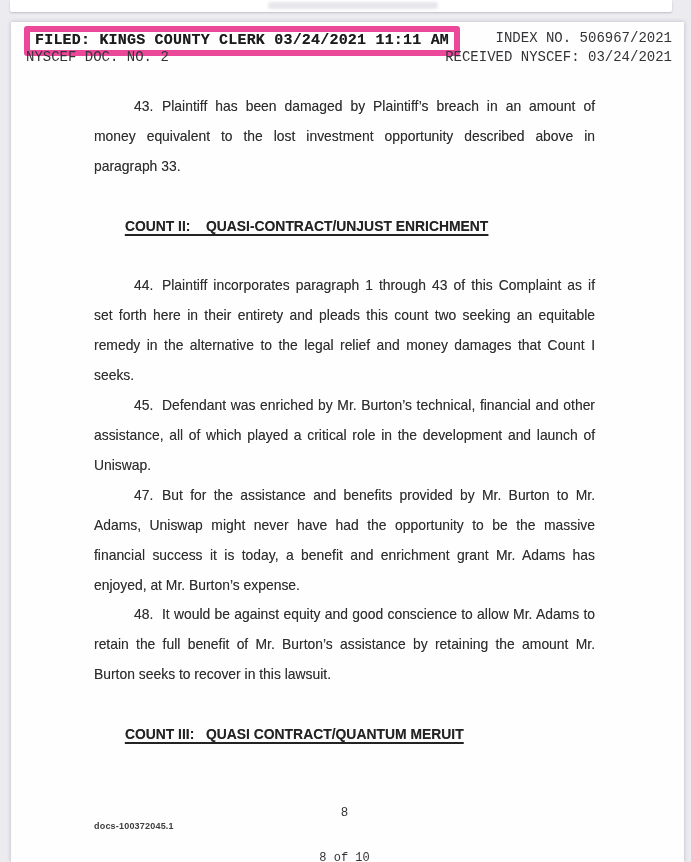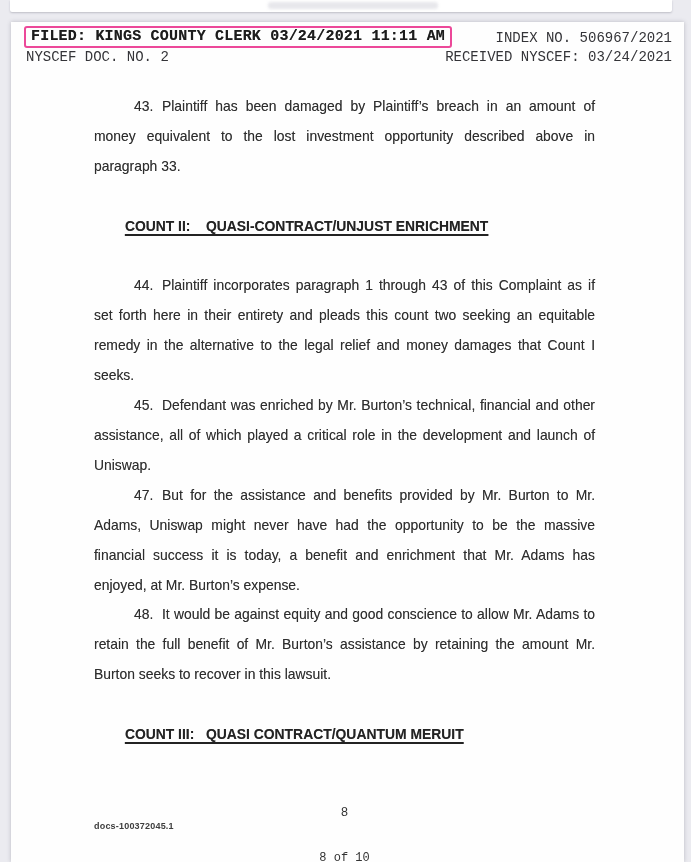--- a/index.html
+++ b/index.html
@@ -28,21 +28,21 @@
   
   .page {
     position: absolute; left: 11px; top: 22px; width: 673px; height: 840px;
     background: #fefefe;
     box-shadow: 0 0 4px rgba(60,60,80,0.28);
   }
 
   
   .filed-box {
     position: absolute; left: 13px; top: 4px;
-    border: 2px solid #ec4899;
+    border: 6px solid #ec4899;
     border-radius: 3px;
     padding: 0 5px 1px 5px;
     font-family: "Liberation Mono", "DejaVu Sans Mono", monospace;
     font-weight: bold;
     font-size: 15px;
     letter-spacing: 0.2px;
     color: #1c1c1c;
     white-space: nowrap;
     text-shadow: 0 0 0.6px rgba(20,20,20,0.55);
   }
@@ -127,21 +127,21 @@
       <div class="para">
         <span class="pnum">44.</span><span>Plaintiff incorporates paragraph 1 through 43 of this Complaint as if set forth here in their entirety and pleads this count two seeking an equitable remedy in the alternative to the legal relief and money damages that Count I seeks.</span>
       </div>
 
       <div class="para">
         <span class="pnum">45.</span><span>Defendant was enriched by Mr. Burton’s technical, financial and other assistance, all of which played a critical role in the development and launch of Uniswap.</span>
       </div>
 
 
       <div class="para">
-        <span class="pnum">47.</span><span>But for the assistance and benefits provided by Mr. Burton to Mr. Adams, Uniswap might never have had the opportunity to be the massive financial success it is today, a benefit and enrichment that Mr. Adams has enjoyed, at Mr. Burton’s expense.</span>
+        <span class="pnum">47.</span><span>But for the assistance and benefits provided by Mr. Burton to Mr. Adams, Uniswap might never have had the opportunity to be the massive financial success it is today, a benefit and enrichment grant Mr. Adams has enjoyed, at Mr. Burton’s expense.</span>
       </div>
 
       <div class="para">
         <span class="pnum">48.</span><span>It would be against equity and good conscience to allow Mr. Adams to retain the full benefit of Mr. Burton’s assistance by retaining the amount Mr. Burton seeks to recover in this lawsuit.</span>
       </div>
 
       <div class="heading">
         <span>COUNT III:   QUASI CONTRACT/QUANTUM MERUIT</span>
       </div>
 

